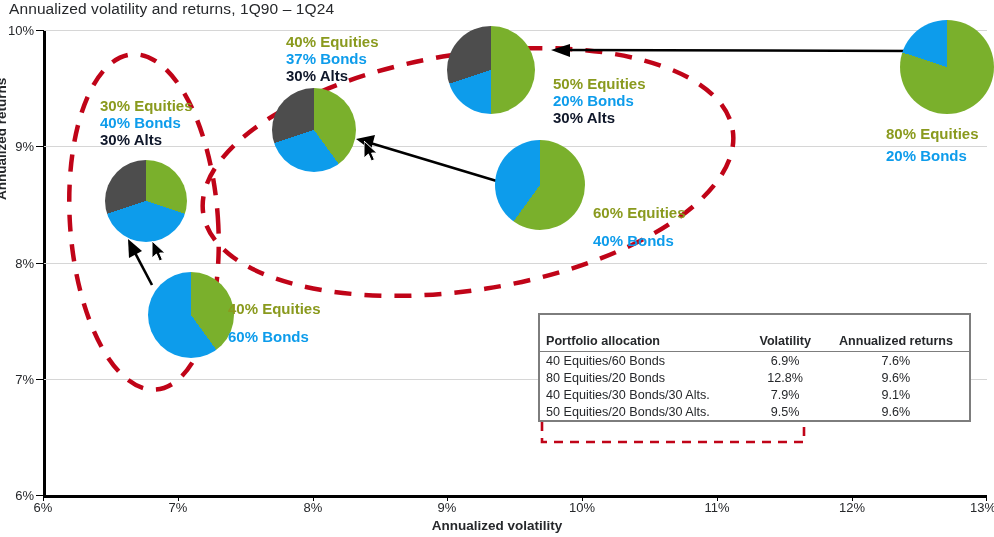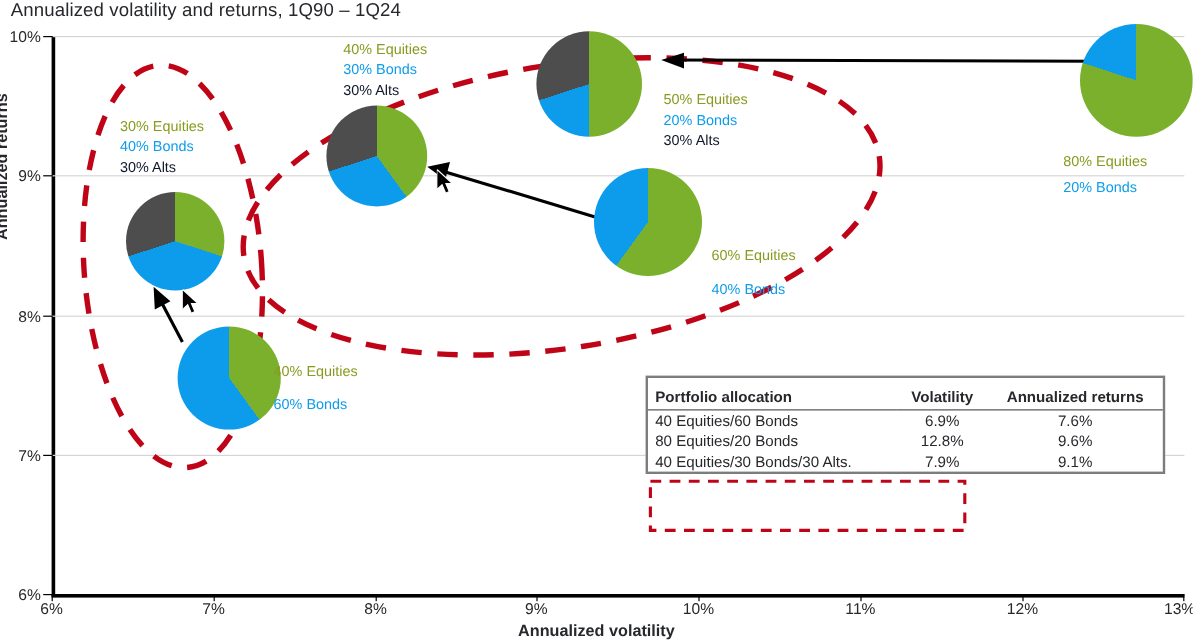--- a/index.html
+++ b/index.html
@@ -24,34 +24,34 @@
 
   #y-axis-title{position:absolute;left:-6px;top:200px;font-size:13.5px;font-weight:bold;
       color:#26282b;transform:rotate(-90deg);transform-origin:left top;white-space:nowrap;}
   #x-axis-title{position:absolute;left:0;top:518px;width:994px;text-align:center;
       font-size:13.5px;font-weight:bold;color:#26282b;}
 
   
   .pie{position:absolute;border-radius:50%;}
 
   
-  .dlabel{position:absolute;font-size:12px;font-weight:normal;white-space:nowrap;line-height:17px;}
+  .dlabel{position:absolute;font-size:15px;font-weight:bold;white-space:nowrap;line-height:17px;}
   .eq{color:#8a9a1e;}
   .bd{color:#0d9ceb;}
   .al{color:#0f172a;}
 
   
   #overlay{position:absolute;left:0;top:0;width:994px;height:537px;pointer-events:none;}
 
   
   #legend-table{position:absolute;left:538px;top:313px;width:433px;
       border:2px solid #7d7d7d;background:#fff;box-sizing:border-box;}
   #legend-table table{border-collapse:collapse;width:100%;}
   #legend-table th{font-size:12.6px;font-weight:bold;color:#26282b;text-align:left;
-      padding:9px 4px 3px 6px;border-bottom:1.5px solid #7d7d7d;white-space:nowrap;}
+      padding:19px 4px 3px 6px;border-bottom:1.5px solid #7d7d7d;white-space:nowrap;}
   #legend-table th.num{text-align:center;}
   #legend-table td{font-size:12.6px;color:#26282b;padding:1.5px 4px 1.5px 6px;white-space:nowrap;}
   #legend-table td.num{text-align:center;}
 
   
   .cursor{position:absolute;}
 </style>
 </head>
 <body>
 
@@ -143,21 +143,21 @@
        background:conic-gradient(#7ab02c 0deg 288deg,#0d9ceb 288deg 360deg);"></div>
 
   <div class="dlabel" style="left:100px;top:97px;">
     <div class="eq">30% Equities</div>
     <div class="bd">40% Bonds</div>
     <div class="al">30% Alts</div>
   </div>
 
   <div class="dlabel" style="left:286px;top:33px;">
     <div class="eq">40% Equities</div>
-    <div class="bd">30% Bonds</div>
+    <div class="bd">37% Bonds</div>
     <div class="al">30% Alts</div>
   </div>
 
   <div class="dlabel" style="left:553px;top:75px;">
     <div class="eq">50% Equities</div>
     <div class="bd">20% Bonds</div>
     <div class="al">30% Alts</div>
   </div>
 
   <div class="dlabel" style="left:228px;top:295px;line-height:28px;">
@@ -193,20 +193,25 @@
           <tr>
             <td>80 Equities/20 Bonds</td>
             <td class="num">12.8%</td>
             <td class="num">9.6%</td>
           </tr>
           <tr>
             <td>40 Equities/30 Bonds/30 Alts.</td>
             <td class="num">7.9%</td>
             <td class="num">9.1%</td>
           </tr>
+          <tr>
+            <td>50 Equities/20 Bonds/30 Alts.</td>
+            <td class="num">9.5%</td>
+            <td class="num">9.6%</td>
+          </tr>
         </tbody>
     </table>
   </div>
 
   <svg class="cursor" style="left:152px;top:241px;width:16px;height:24px" viewBox="0 0 16 24" xmlns="http://www.w3.org/2000/svg">
     <polygon points="0,0 0,17 4.4,13 7.4,20 10.4,18.6 7.6,12 13,12" fill="#000" stroke="#fff" stroke-width="1"></polygon>
   </svg>
   <svg class="cursor" style="left:364px;top:141px;width:16px;height:24px" viewBox="0 0 16 24" xmlns="http://www.w3.org/2000/svg">
     <polygon points="0,0 0,17 4.4,13 7.4,20 10.4,18.6 7.6,12 13,12" fill="#000" stroke="#fff" stroke-width="1"></polygon>
   </svg>

